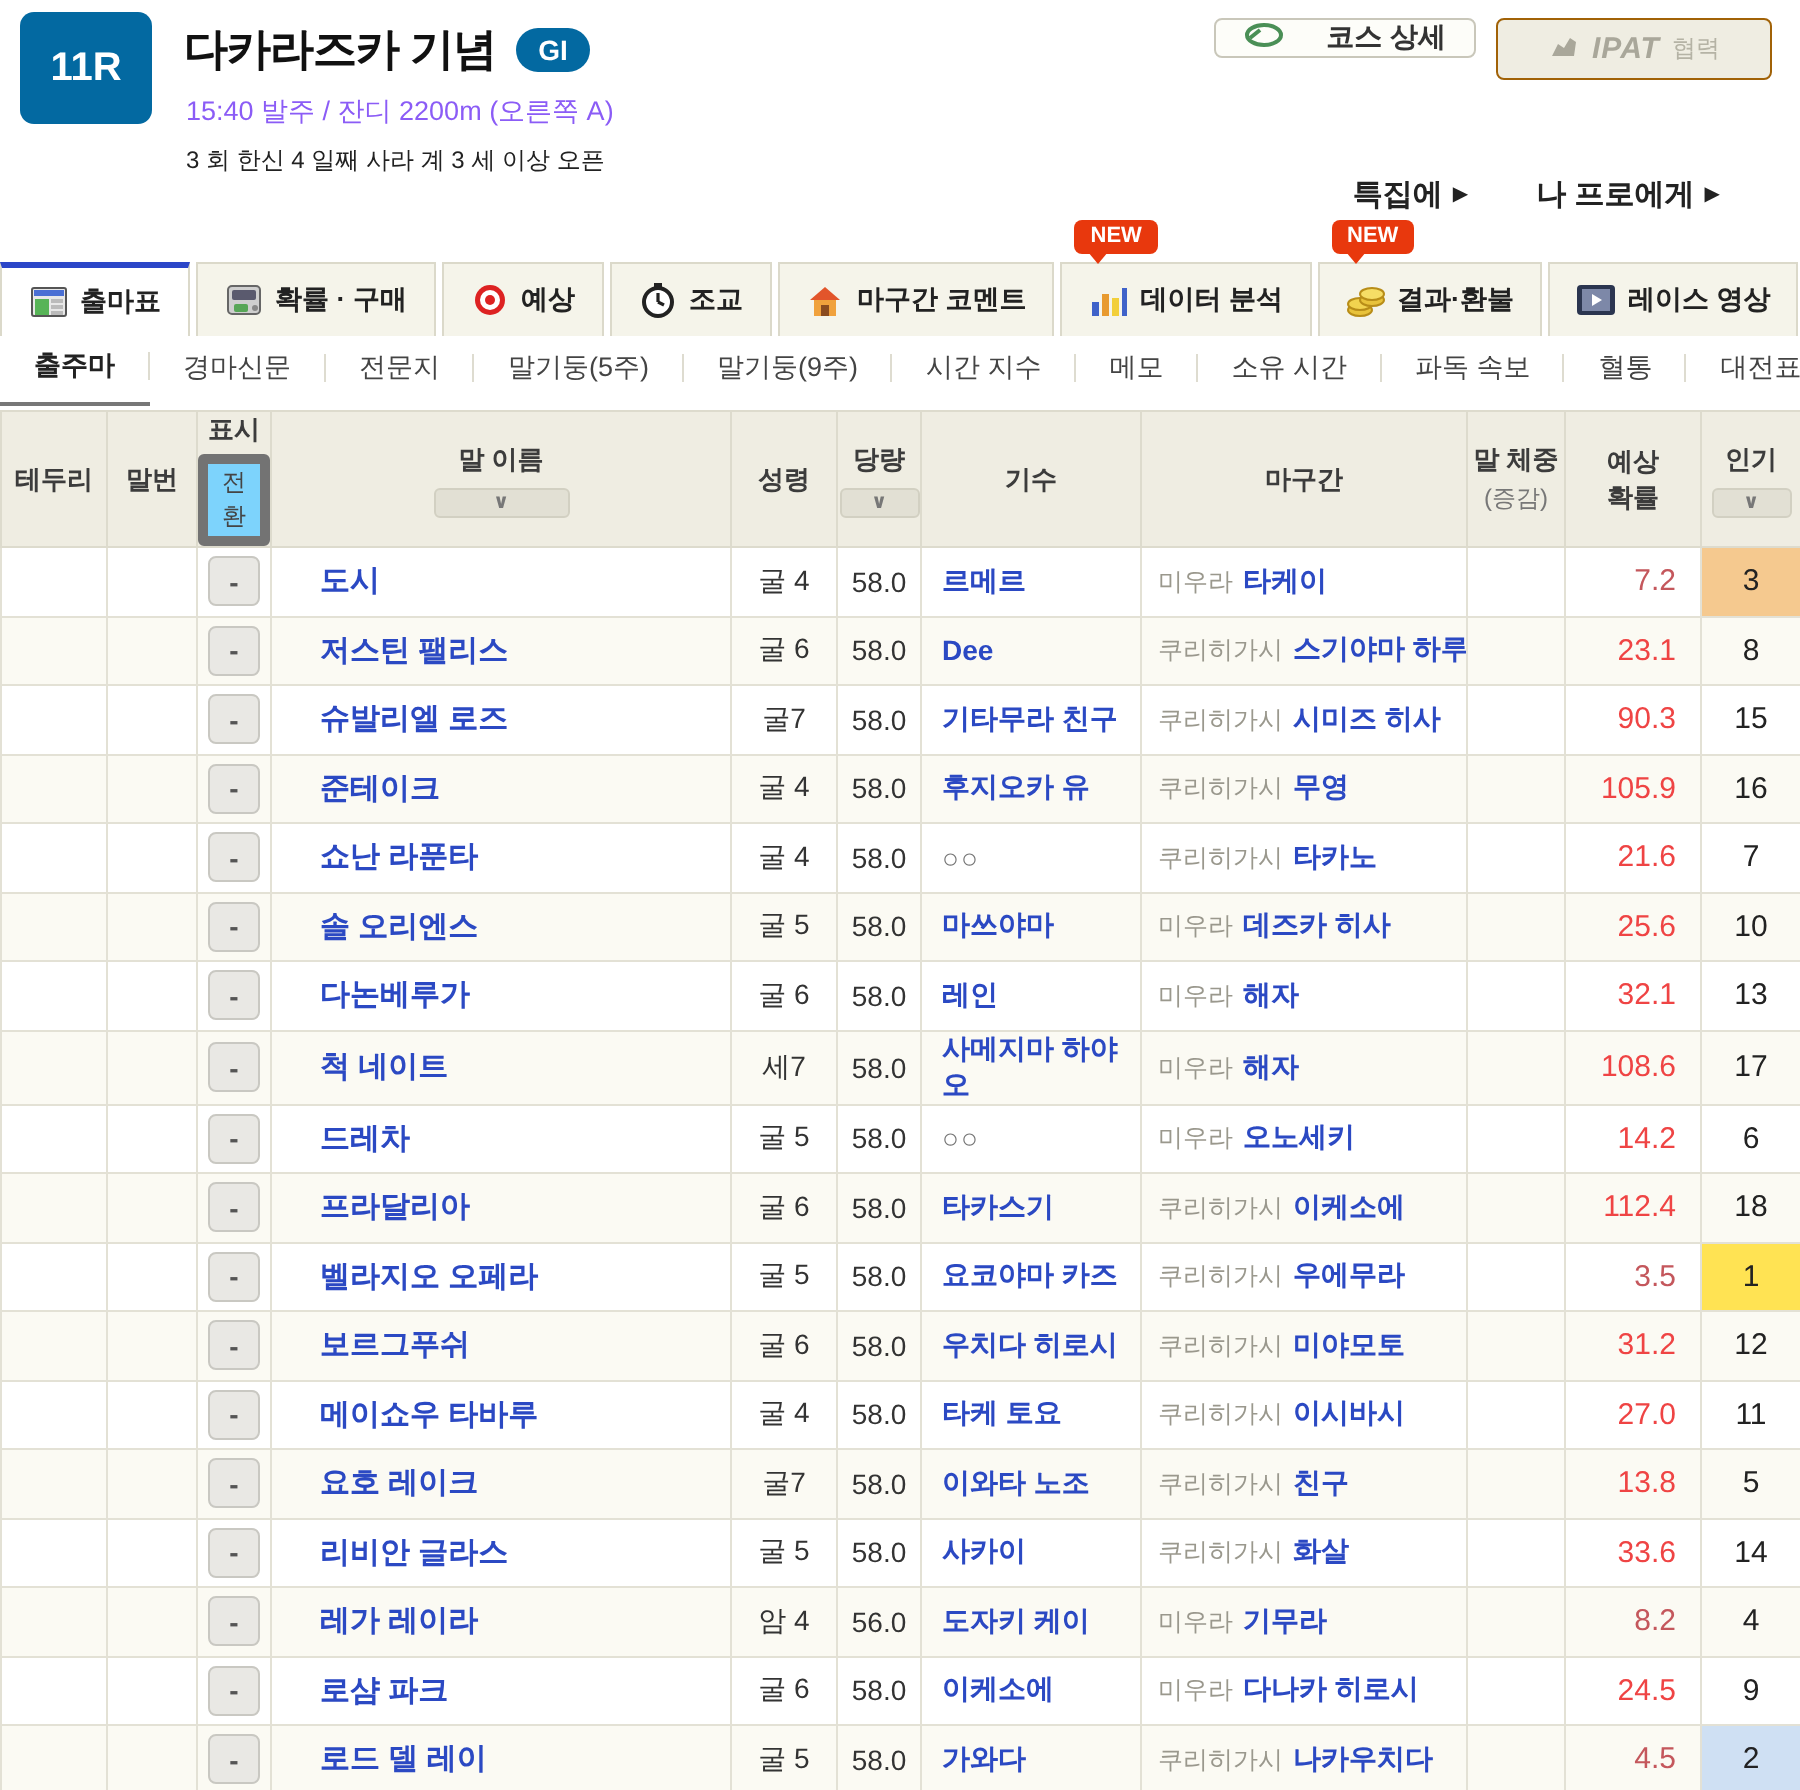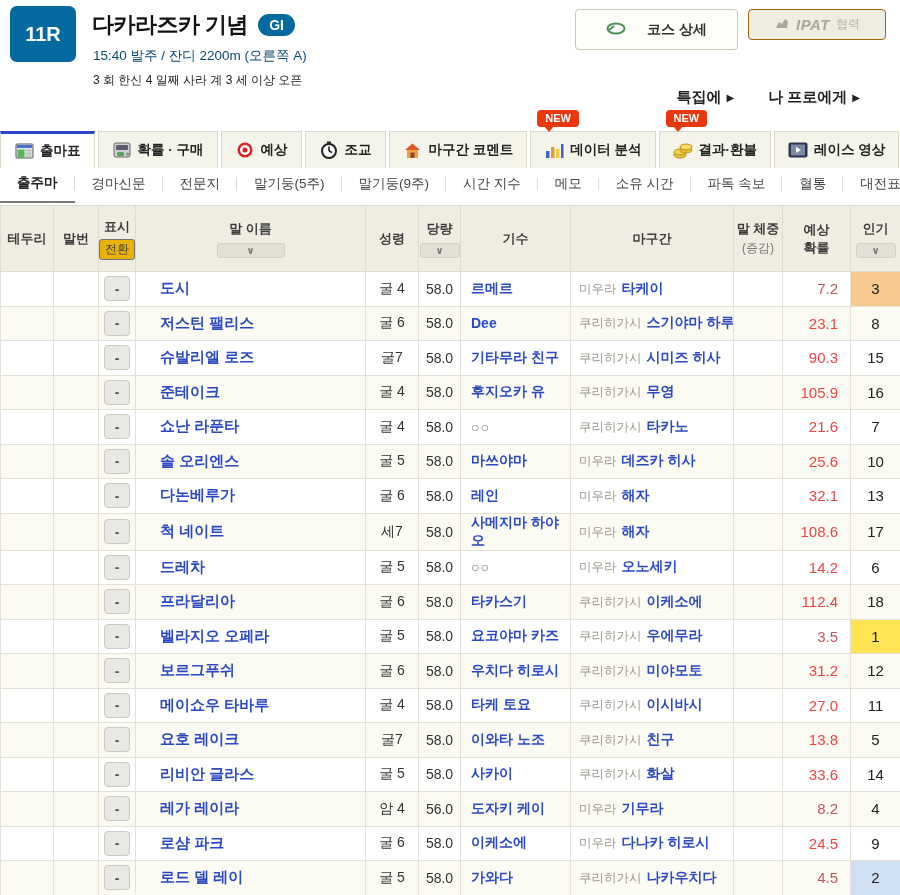--- a/index.html
+++ b/index.html
@@ -8,25 +8,25 @@
   #app { position:relative; width:900px; height:895px; background:#fff; overflow:hidden; }
 
   
   .race-num { position:absolute; left:10px; top:6px; width:66px; height:56px;
     background:#0369a1; color:#fff; font-size:20px; font-weight:bold;
     border-radius:7px; display:flex; align-items:center; justify-content:center; }
   .title-row { position:absolute; left:92px; top:10px; display:flex; align-items:center; gap:10px; }
   .race-title { font-size:22px; font-weight:800; color:#111; letter-spacing:-0.5px; }
   .grade-pill { background:#0369a1; color:#fff; font-size:14px; font-weight:bold;
     padding:3px 11px; border-radius:14px; }
-  .race-info1 { position:absolute; left:93px; top:47px; font-size:13.5px; color:#0c4a6e; }
+  .race-info1 { position:absolute; left:93px; top:47px; font-size:13.5px; color:#8b5cf6; }
   .race-info2 { position:absolute; left:93px; top:72px; font-size:12px; color:#222; }
 
   .top-buttons { position:absolute; right:14px; top:9px; display:flex; gap:10px; }
-  .btn-course { display:flex; align-items:center; gap:21px; height:41px; padding:0 30px;
+  .btn-course { display:flex; align-items:center; gap:21px; height:20px; padding:0 14px;
     background:#fdfdf9; border:1px solid #c9c7ba; border-radius:4px;
     font-size:14px; font-weight:bold; color:#333; cursor:pointer; }
   .btn-ipat { display:flex; align-items:center; gap:6px; height:31px; padding:0 14px; width:138px;
     background:#efede2; border:1px solid #a16207; border-radius:4px; justify-content:center; }
   .ipat-logo { font-style:italic; font-weight:800; font-size:15px; color:#a9a79a; letter-spacing:0.5px; }
   .ipat-suffix { font-size:12px; color:#b5b3a5; }
   .horse-glyph { font-size:14px; color:#a9a79a; }
 
   .quick-links { position:absolute; right:40px; top:88px; display:flex; gap:34px; }
   .quick-link { font-size:15px; font-weight:bold; color:#222; cursor:pointer; display:flex; align-items:center; gap:5px; }
@@ -57,21 +57,21 @@
   table.entries { position:absolute; left:0; top:205px; width:900px;
     border-collapse:collapse; table-layout:fixed; }
   .entries th, .entries td { border:1px solid #e3e1d5; overflow:hidden; }
   .entries thead th { background:#efede2; height:66px; font-size:13px; font-weight:bold;
     color:#3c3c3c; text-align:center; vertical-align:middle; border-color:#dddbcd; }
   .hdr-sub { display:block; font-weight:normal; color:#777; font-size:12px; margin-top:2px; }
   .sort-btn { display:inline-flex; align-items:center; justify-content:center; margin-top:5px;
     background:#e2e0d4; border:1px solid #d2d0c2; border-radius:3px; color:#777;
     font-size:10px; height:15px; cursor:pointer; }
   .sort-wide { width:68px; } .sort-small { width:40px; }
-  .toggle-btn { display:inline-block; margin-top:3px; background:#eab308; border:1px solid #737373;
+  .toggle-btn { display:inline-block; margin-top:3px; background:#7dd3fc; border:5px solid #737373;
     border-radius:3px; font-size:12px; font-weight:normal; color:#444; padding:1px 5px; cursor:pointer; }
 
   .entries tbody tr { height:34.5px; }
   .entries tbody tr:nth-child(even) td { background:#fbfaf3; }
   .entries td { font-size:14px; color:#333; text-align:center; vertical-align:middle; }
   td.cell-name { text-align:left; padding-left:24px; }
   .horse-link { color:#2b49c3; font-weight:bold; font-size:15px; cursor:pointer; }
   td.cell-jockey { text-align:left; padding-left:10px; }
   .jockey-link { color:#2b49c3; font-weight:bold; font-size:14px; cursor:pointer; }
   .jockey-unknown { color:#777; font-weight:normal; font-size:14px; letter-spacing:1px; }

